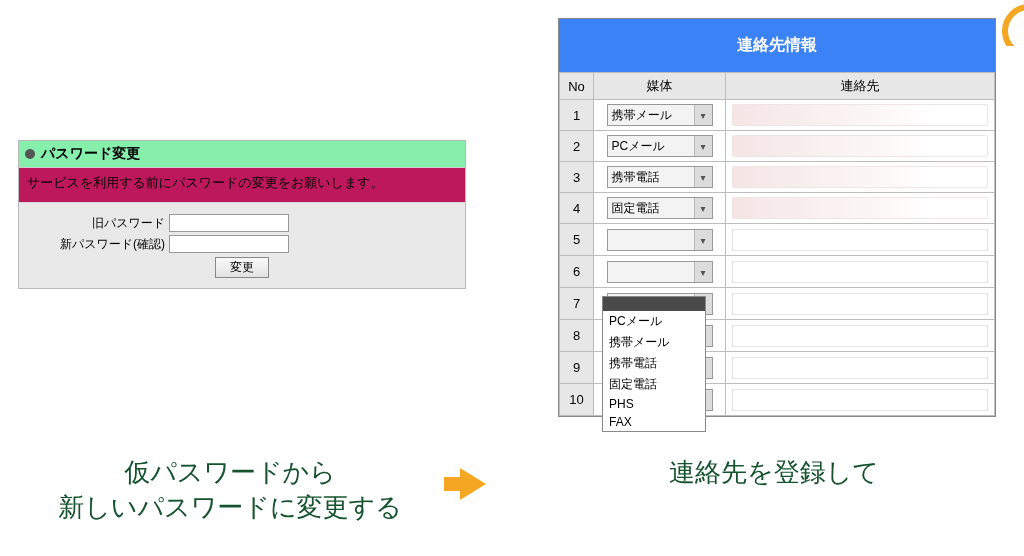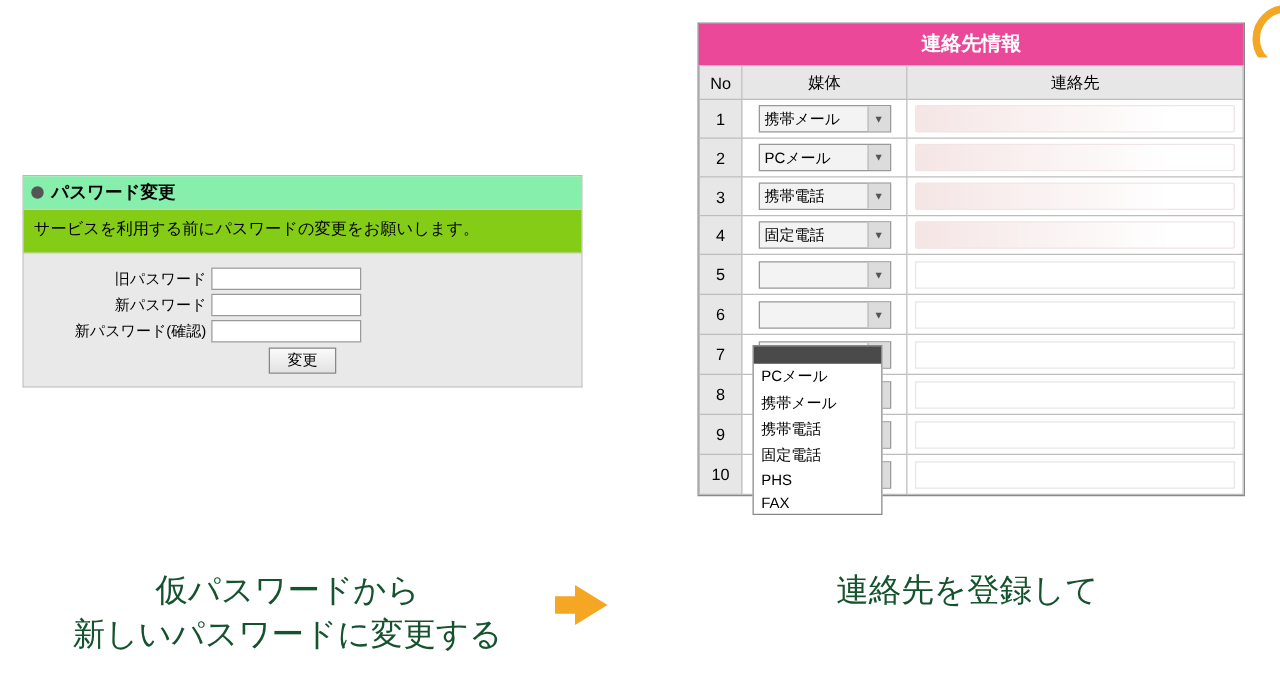--- a/index.html
+++ b/index.html
@@ -35,21 +35,21 @@
     width: 10px; height: 10px;
     border-radius: 50%;
     background: #555;
     margin-right: 6px;
     flex-shrink: 0;
   }
   .pwd-msg {
     padding: 6px 8px 10px 8px;
     font-size: 13px;
     border-bottom: 1px solid #d8d8d8;
-    background: #84cc16;
+    background: #be185d;
   }
   .pwd-form {
     background: #e9e9e9;
     padding: 8px 0 10px 0;
   }
   .pwd-row {
     display: flex;
     justify-content: flex-start;
     align-items: center;
     margin: 3px 0;
@@ -82,26 +82,26 @@
 
   
   .contact-panel {
     position: absolute;
     right: 28px;
     top: 18px;
     width: 438px;
     border: 1px solid #888;
   }
   .contact-title {
-    background: #ec4899;
+    background: #3b82f6;
     color: #fff;
     text-align: center;
     font-size: 16px;
     font-weight: bold;
-    padding: 6px 0;
+    padding: 16px 0;
   }
   .contact-table {
     border-collapse: collapse;
     width: 100%;
     table-layout: fixed;
   }
   .contact-table th, .contact-table td {
     border: 1px solid #bdbdbd;
     font-size: 13px;
     text-align: center;
@@ -221,24 +221,20 @@
 
 <div class="pwd-panel">
   <div class="pwd-title-row">
     <span class="bullet"></span>
     <span>パスワード変更</span>
   </div>
   <div class="pwd-msg">サービスを利用する前にパスワードの変更をお願いします。</div>
   <div class="pwd-form">
     <div class="pwd-row">
       <label>旧パスワード</label>
-      <input type="password" style="">
-    </div>
-    <div class="pwd-row">
-      <label>新パスワード</label>
       <input type="password" style="">
     </div>
     <div class="pwd-row">
       <label>新パスワード(確認)</label>
       <input type="password" style="">
     </div>
     <div class="pwd-btn-row">
       <button class="pwd-btn">変更</button>
     </div>
   </div>

